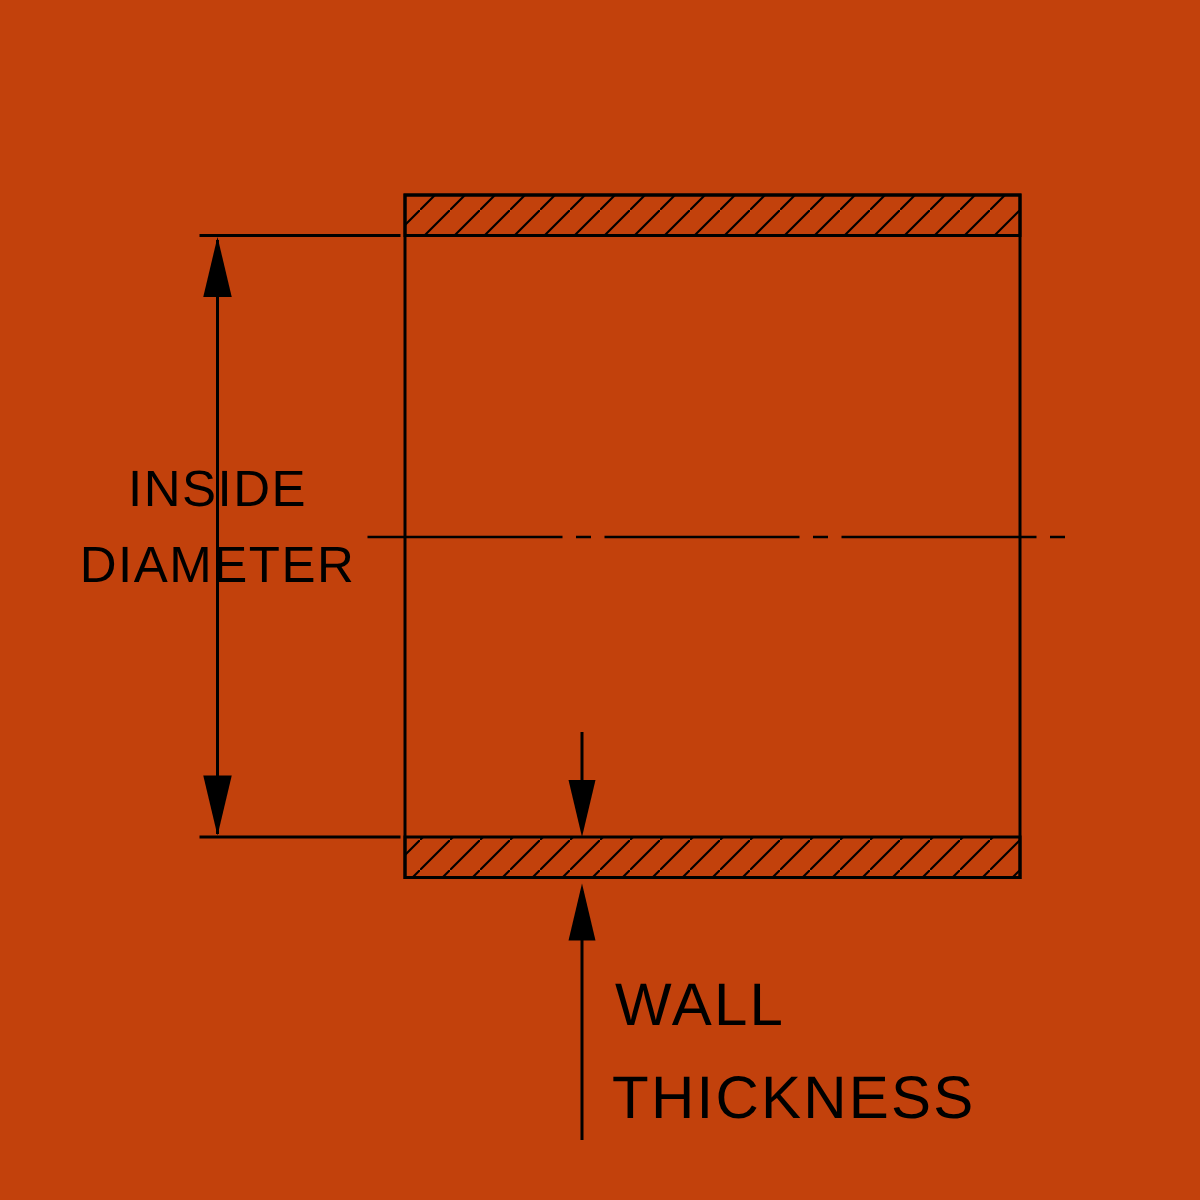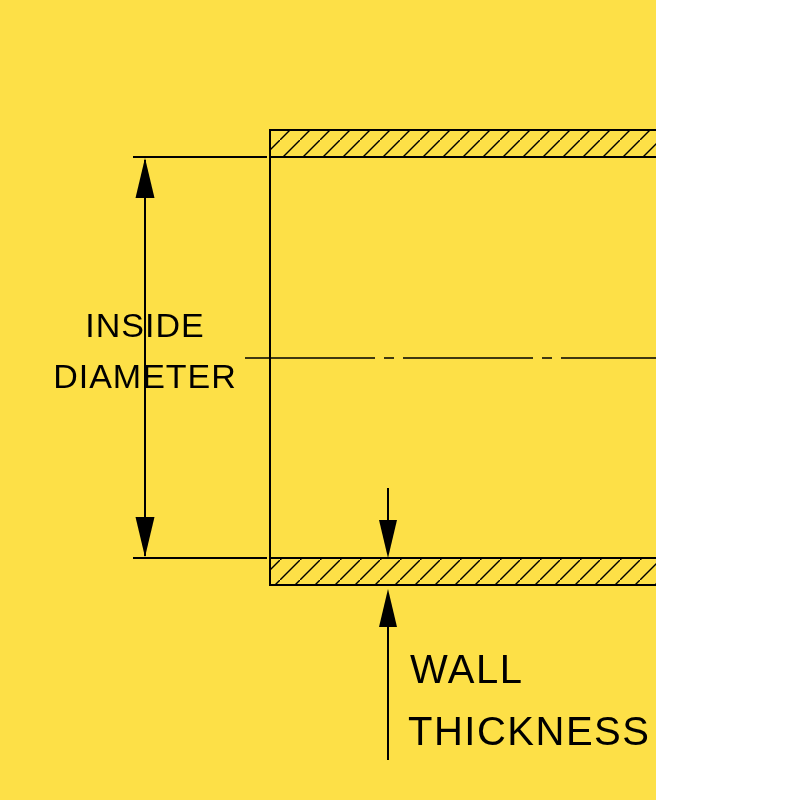--- a/index.html
+++ b/index.html
@@ -3,23 +3,23 @@
 <meta charset="utf-8">
 <style>
   html, body {
     margin: 0;
     padding: 0;
     background: #ffffff;
     font-family: "Liberation Sans", sans-serif;
   }
   .stage {
     position: relative;
-    width: 656px;
+    width: 800px;
     height: 800px;
-    background: #fde047;
+    background: #c2410c;
     overflow: hidden;
   }
   svg text {
     font-family: "Liberation Sans", sans-serif;
     fill: #000000;
   }
   .dim-label-small {
     font-size: 34px;
     letter-spacing: 1px;
   }

